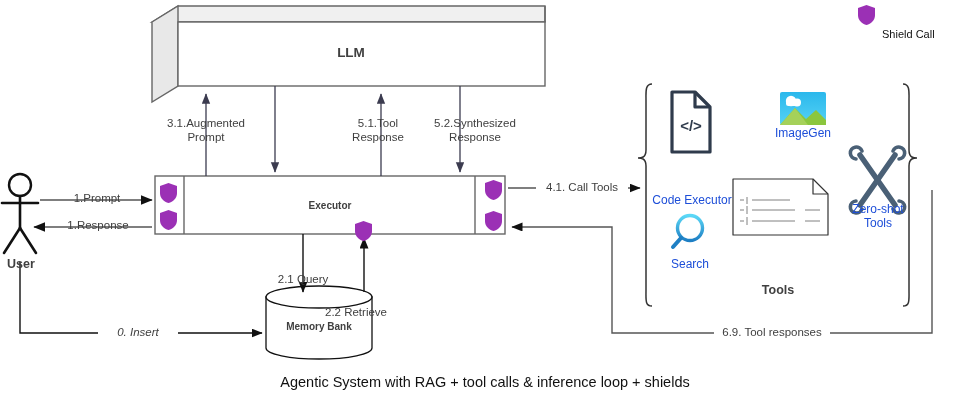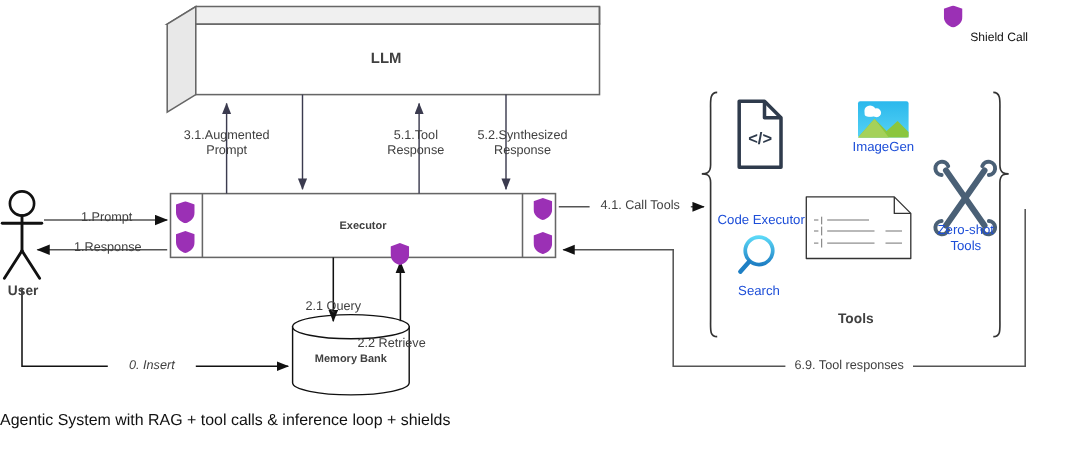--- a/index.html
+++ b/index.html
@@ -5,21 +5,21 @@
   html,body{margin:0;padding:0;background:#ffffff;}
   body{width:970px;height:411px;position:relative;overflow:hidden;
        font-family:"Liberation Sans",sans-serif;color:#000;}
   .stage{position:absolute;inset:0;}
   .lbl{position:absolute;font-size:11.5px;line-height:13.5px;color:#404040;
        text-align:center;white-space:pre-line;}
   .bold{font-weight:bold;}
   svg{position:absolute;left:0;top:0;}
   .shield{position:absolute;width:17px;height:20px;}
   .tool-lbl{position:absolute;font-size:12px;line-height:14px;text-align:center;color:#1d4ed8;}
-  .caption{position:absolute;left:0;right:0;top:374px;text-align:left;
+  .caption{position:absolute;left:0;right:0;top:374px;text-align:center;
            font-size:14.5px;color:#111;}
   .legend-lbl{position:absolute;font-size:11px;color:#111;}
 </style>
 </head>
 <body>
 
 <div class="stage">
 
   <svg width="970" height="411">
     <defs>

